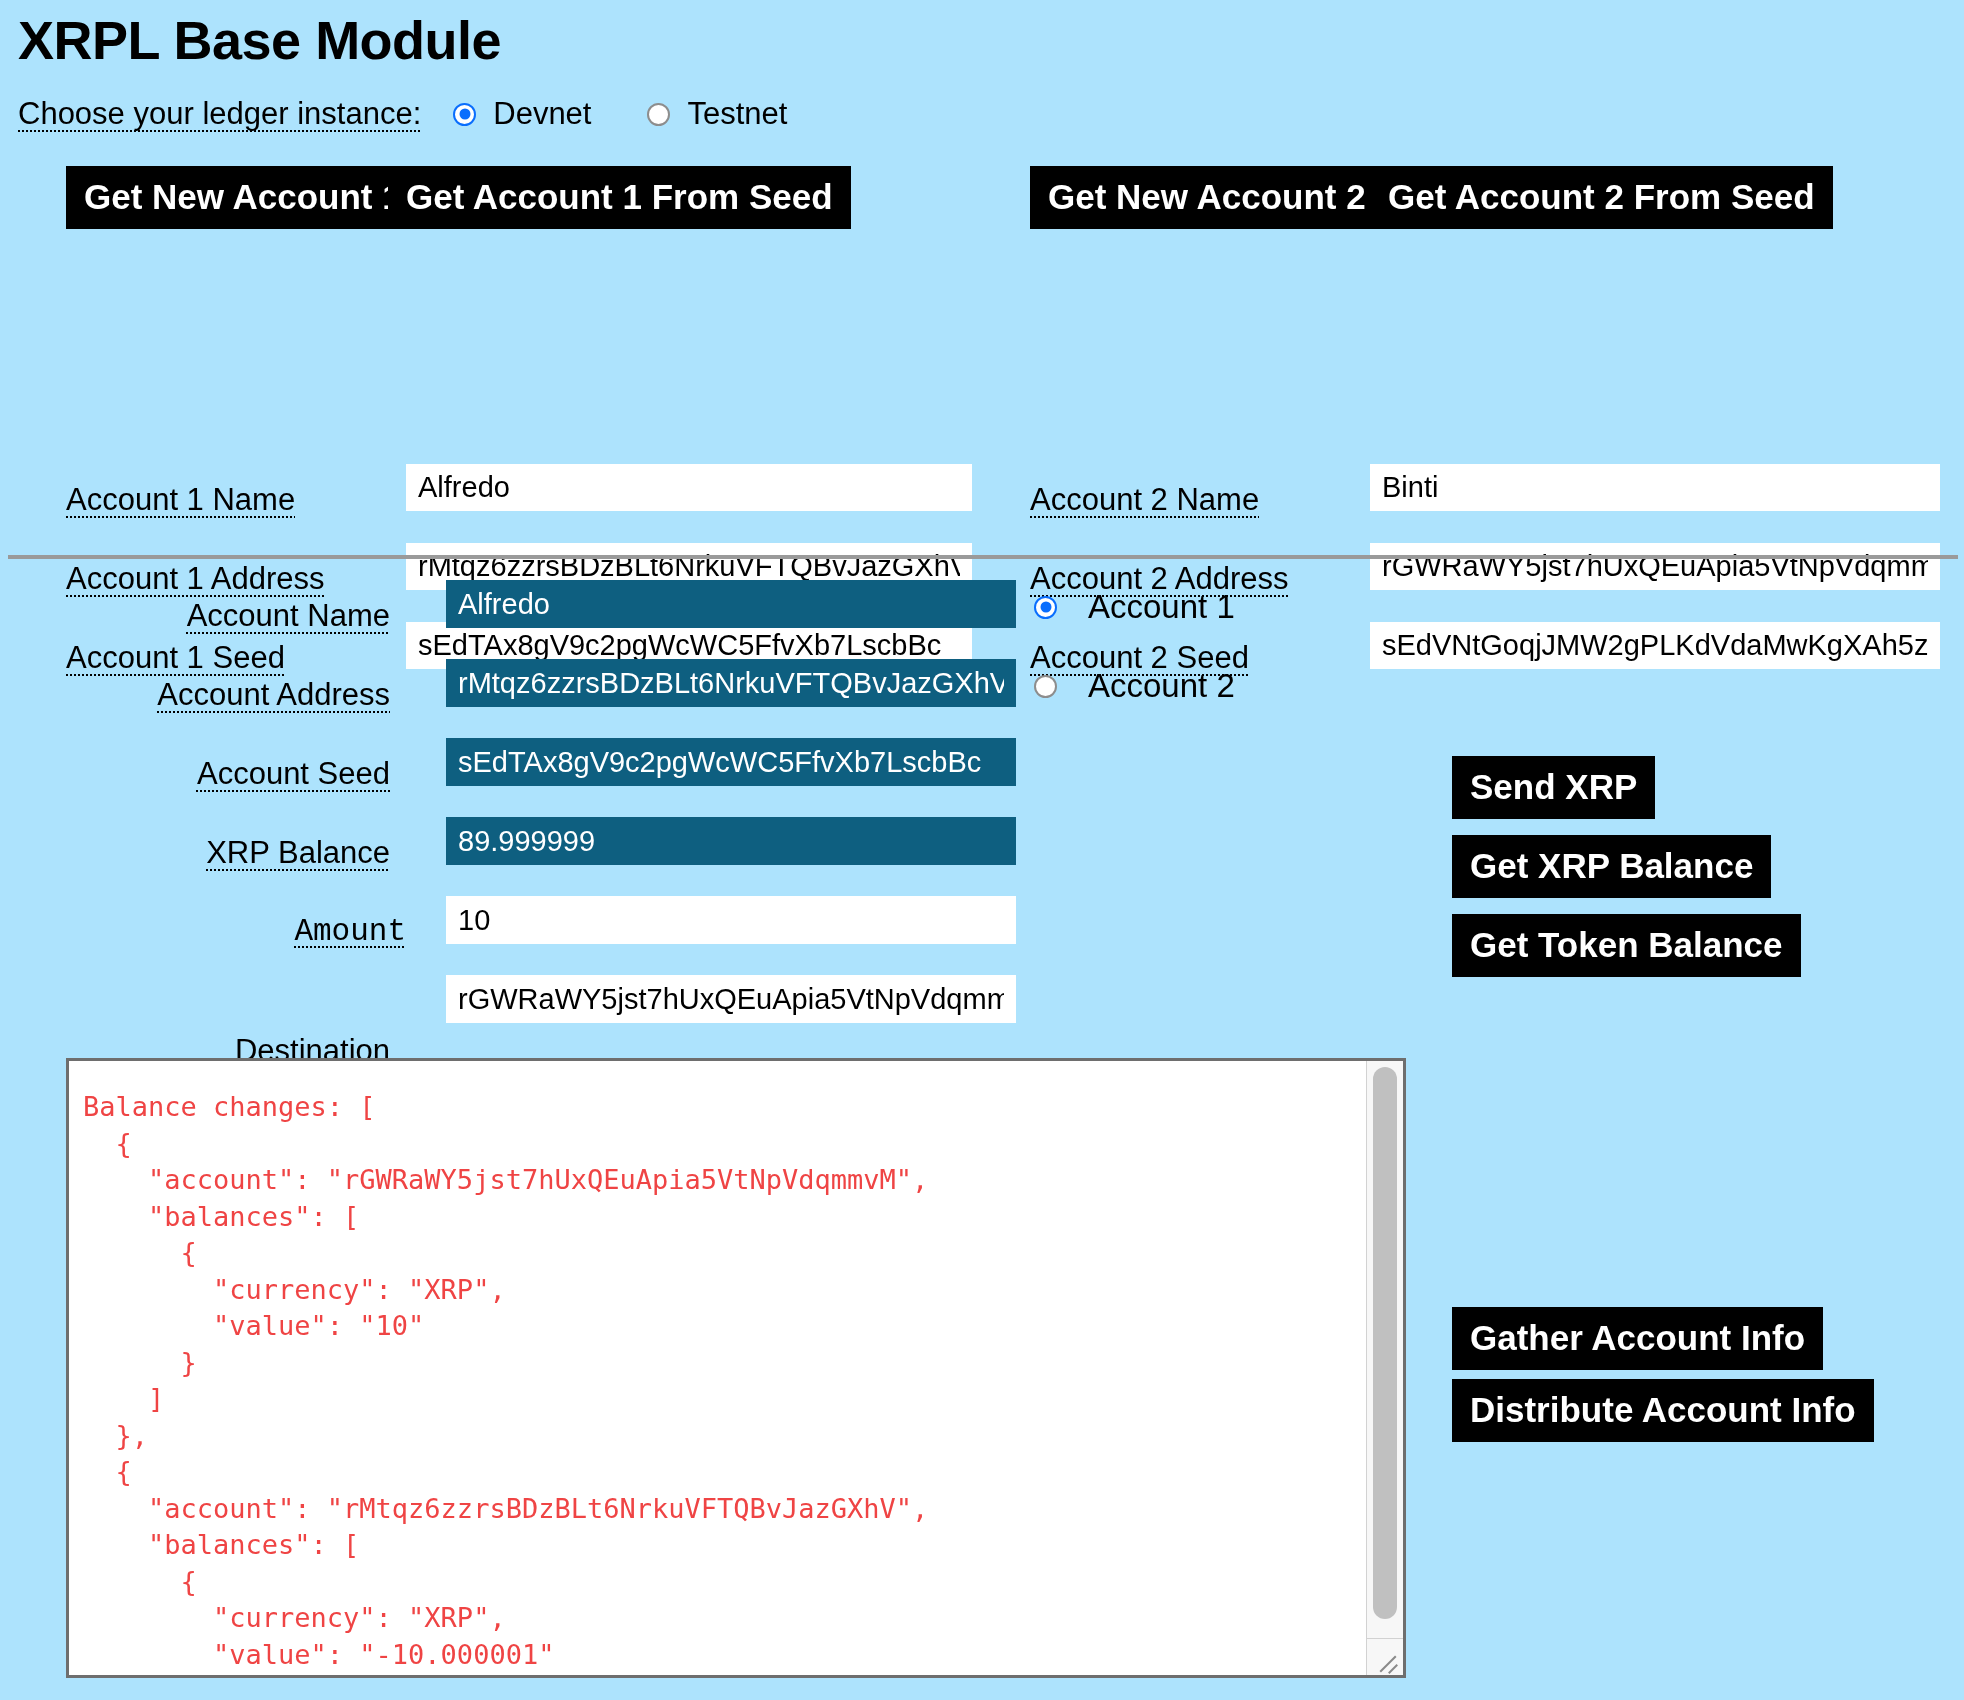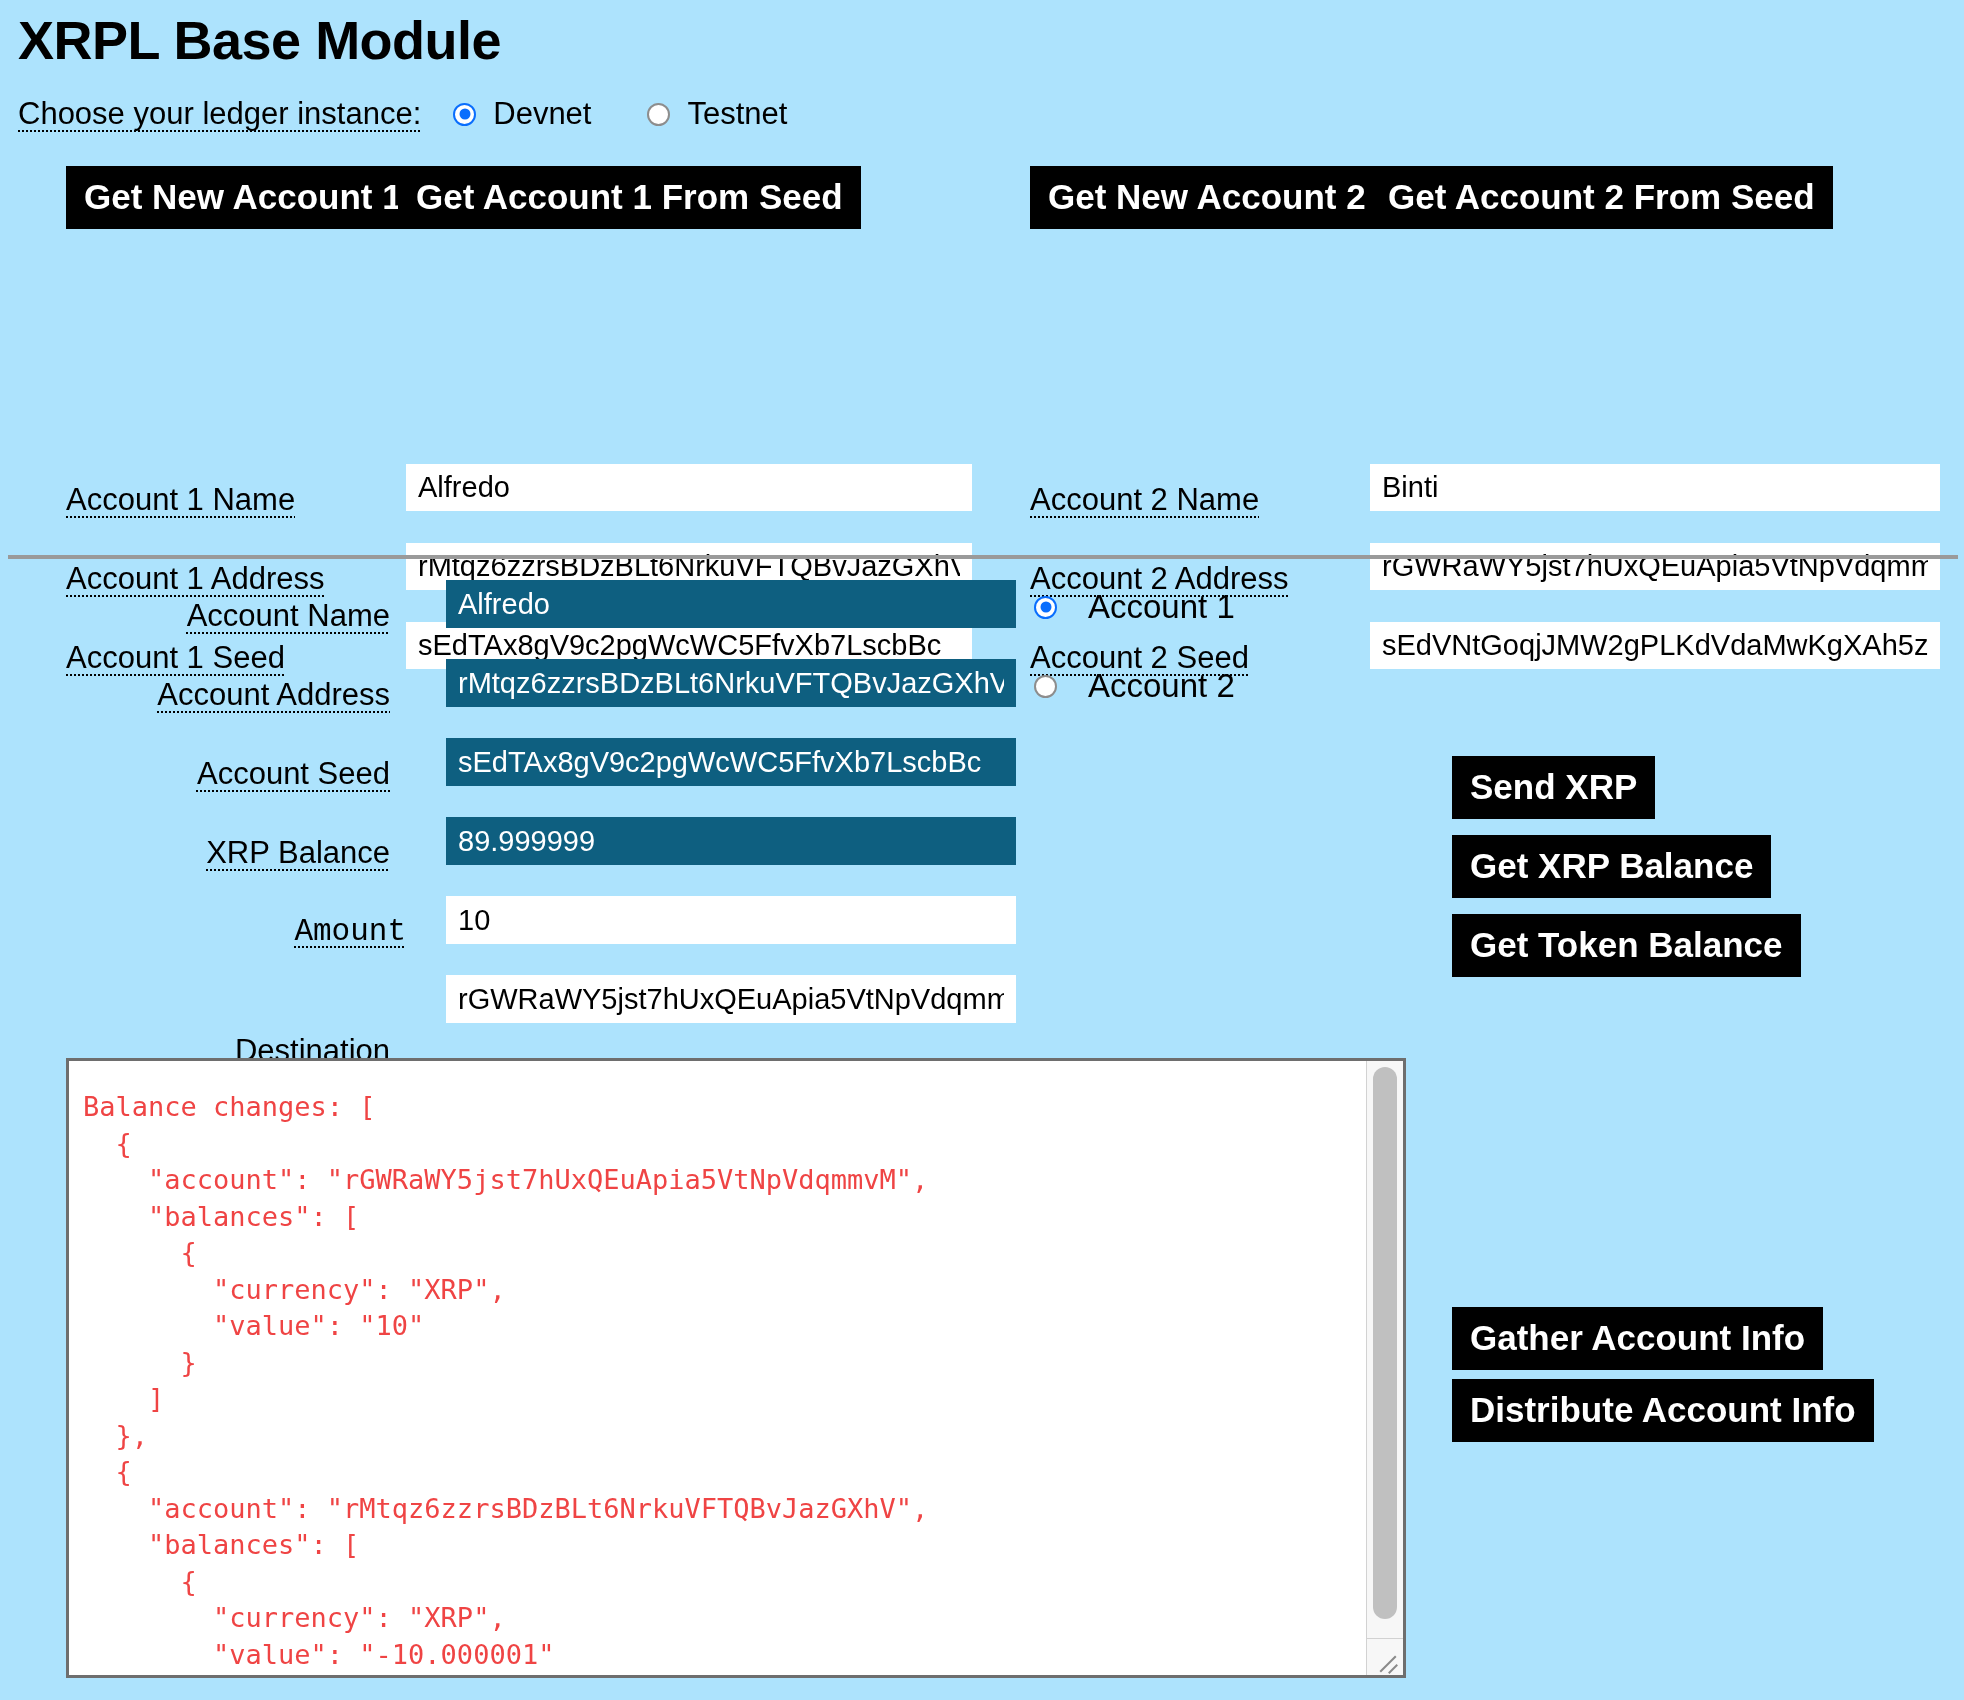--- a/index.html
+++ b/index.html
@@ -102,21 +102,21 @@
 
   
   .accounts {
     position: relative;
     margin-top: 34px;
     height: 300px;
   }
   .acol { position: absolute; }
 
   .btn-new1  { left: 66px;   top: 0; }
-  .btn-seed1 { left: 398px;  top: 0; text-align: right; }
+  .btn-seed1 { left: 388px;  top: 0; text-align: right; }
   .btn-new2  { left: 1030px; top: 0; }
   .btn-seed2 { left: 1370px; top: 0; }
 
   .lbl {
     position: absolute;
     font-size: 31px;
     white-space: nowrap;
   }
   .lbl-a1n { left: 66px;  top: 316px; }
   .lbl-a1a { left: 66px;  top: 395px; }

